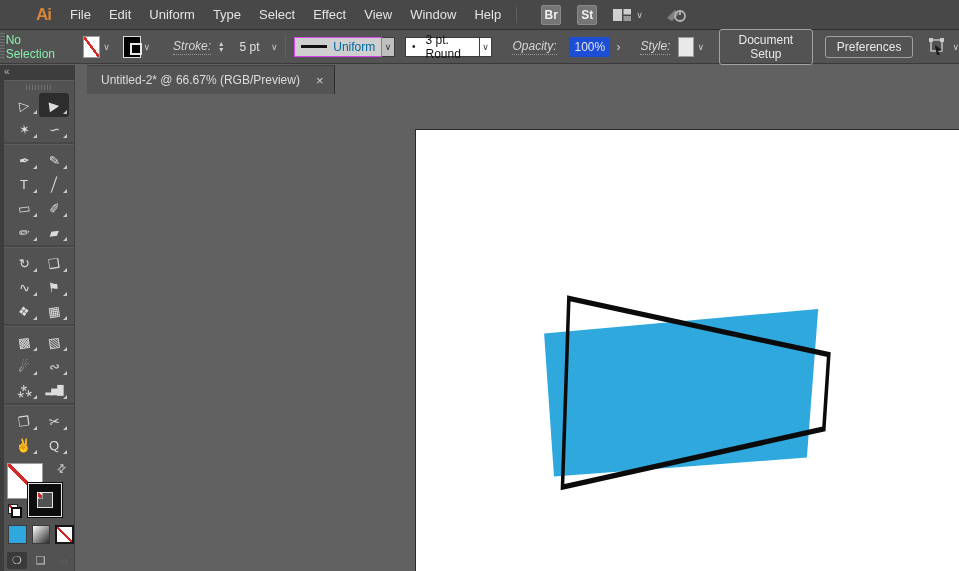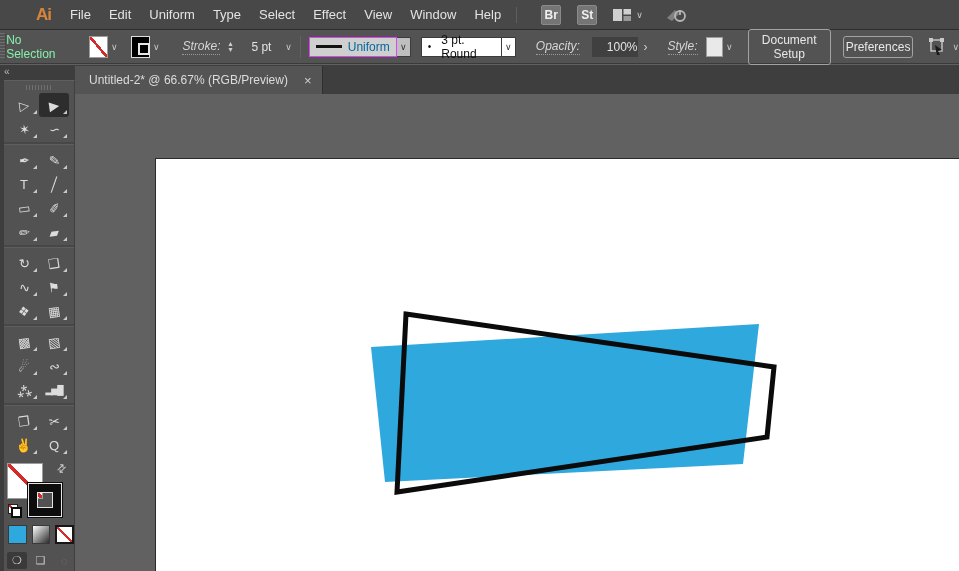--- a/index.html
+++ b/index.html
@@ -40,26 +40,26 @@
   .cb-sep { width:1px; height:22px; background:#616161; margin-left:8px; }
   .dd-uniform { display:flex; align-items:center; margin-left:8px; background:#cfcfcf; border:1px solid #d946ef;
                 height:20px; width:88px; color:#0369a1; padding:0 6px; }
   .dd-uniform .strokeline { width:36px; height:3px; background:#111; margin-right:6px; }
   .chev-box { width:16px; height:20px; background:#bfbfbf; border:1px solid #3c3c3c; border-left:none;
               color:#333; font-size:9px; text-align:center; line-height:19px; }
   .dd-brush { display:flex; align-items:center; margin-left:10px; background:#fff; border:1px solid #3c3c3c;
               height:20px; width:92px; color:#111; padding:0 6px; }
   .dd-brush .bullet { font-size:10px; margin-right:10px; }
   .chev-box.white { background:#fff; }
-  .opacity-field { margin-left:12px; width:52px; height:20px; background:#404040; color:#e3e3e3;
-                   display:flex; align-items:center; padding-left:6px;justify-content:flex-end; }
+  .opacity-field { margin-left:12px; width:52px; height:20px; background:#1d4ed8; color:#e3e3e3;
+                   display:flex; align-items:center; padding-left:6px; }
   .expand-chev { color:#cfcfcf; font-size:12px; margin-left:6px; }
   .style-swatch { width:20px; height:20px; background:#e9e9e9; border:1px solid #9c9c9c; margin-left:8px; }
   .outline-btn { background:none; border:1px solid #a2a2a2; border-radius:3px; color:#e8e8e8;
-                 font-size:12px; padding:3px 2px; margin-left:12px; }
+                 font-size:12px; padding:3px 11px; margin-left:12px; }
   .cb-endicon { margin-left:14px; display:flex; align-items:center; }
 
   
   .body { position:absolute; top:65px; left:0; right:0; bottom:0; display:flex; }
 
   
   .toolcol { width:75px; background:#3d3d3d; display:flex; flex-direction:column; flex-shrink:0; }
   .tool-header { height:15px; color:#b9b9b9; font-size:10px; padding-left:4px; line-height:13px; }
   .toolpanel { flex:1; background:#525252; border-top:1px solid #5f5f5f; margin-left:4px; border-right:1px solid #404040; }
   .grip-h { width:26px; height:5px; margin:4px auto 3px;
@@ -94,21 +94,21 @@
   .sw-none { background:linear-gradient(to top right,#fff 44%,#d42a2a 44% 56%,#fff 56%); border:2px solid #161616; }
 
   
   .modesrow { display:flex; gap:4px; padding:8px 0 0 3px; }
   .mode { width:21px; height:17px; display:flex; align-items:center; justify-content:center;
           color:#c9c9c9; font-size:11px; border-radius:2px; }
   .mode.active { background:#3a3a3a; }
   .mode.disabled { color:#7d7d7d; }
 
   
-  .docarea { flex:1; display:flex; flex-direction:column; min-width:0; }
+  .docarea { flex:1; display:flex; flex-direction:row; min-width:0;margin-left:12px; }
   .tabbar { height:29px; background:#3e3e3e; display:flex; align-items:flex-end; }
   .tab { height:28px; background:#545454; display:flex; align-items:center; padding:0 10px 0 14px;
          color:#dcdcdc; font-size:12px; border-right:1px solid #2f2f2f; }
   .tab-close { margin-left:16px; color:#cfcfcf; font-size:13px; cursor:default; }
   .canvas { position:relative; flex:1; background:#616161; overflow:hidden; }
   .artboard { position:absolute; left:80px; top:64px; right:-3px; bottom:-3px; background:#fff;
               border:1px solid #2a2a2a; }
   #shapes-svg { position:absolute; left:0; top:0; width:100%; height:100%; }
 
   svg.mini-icon { display:block; }

